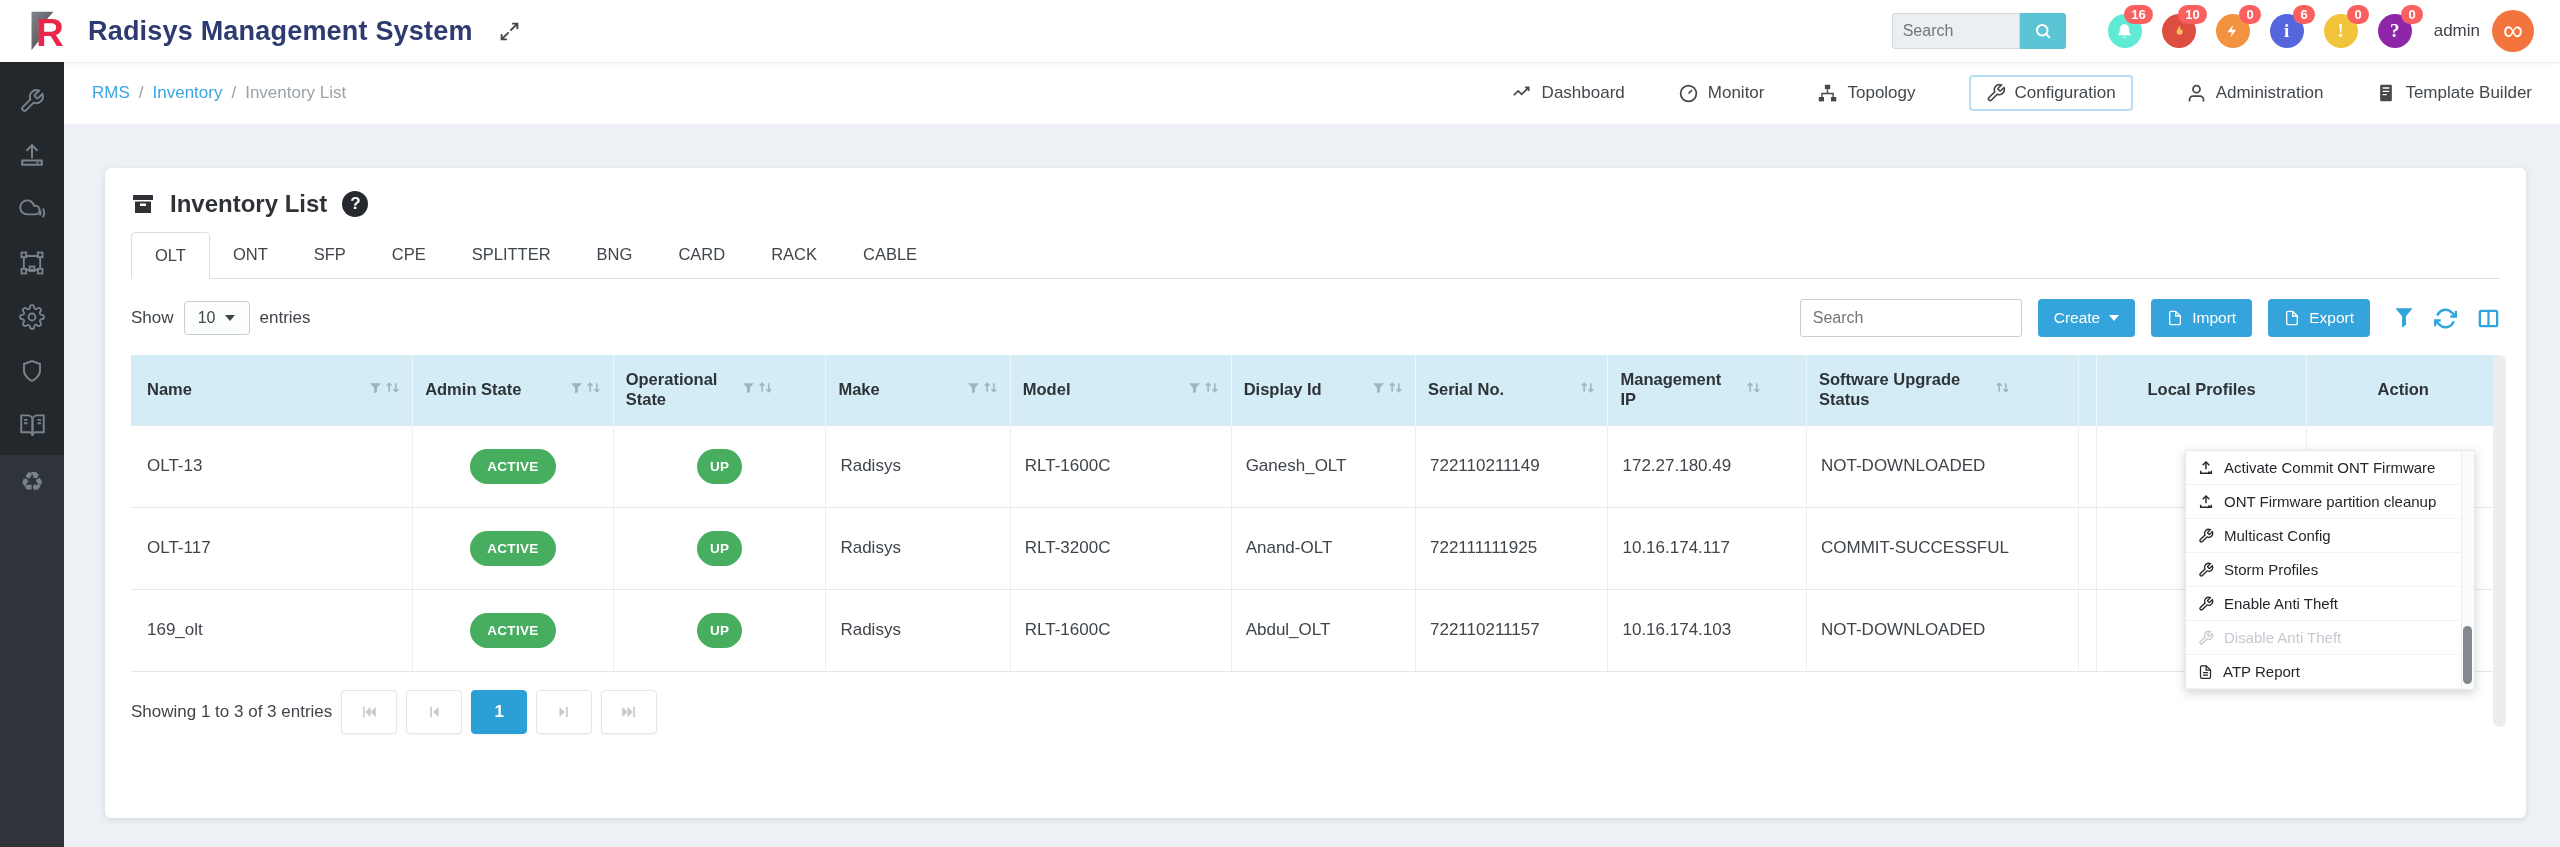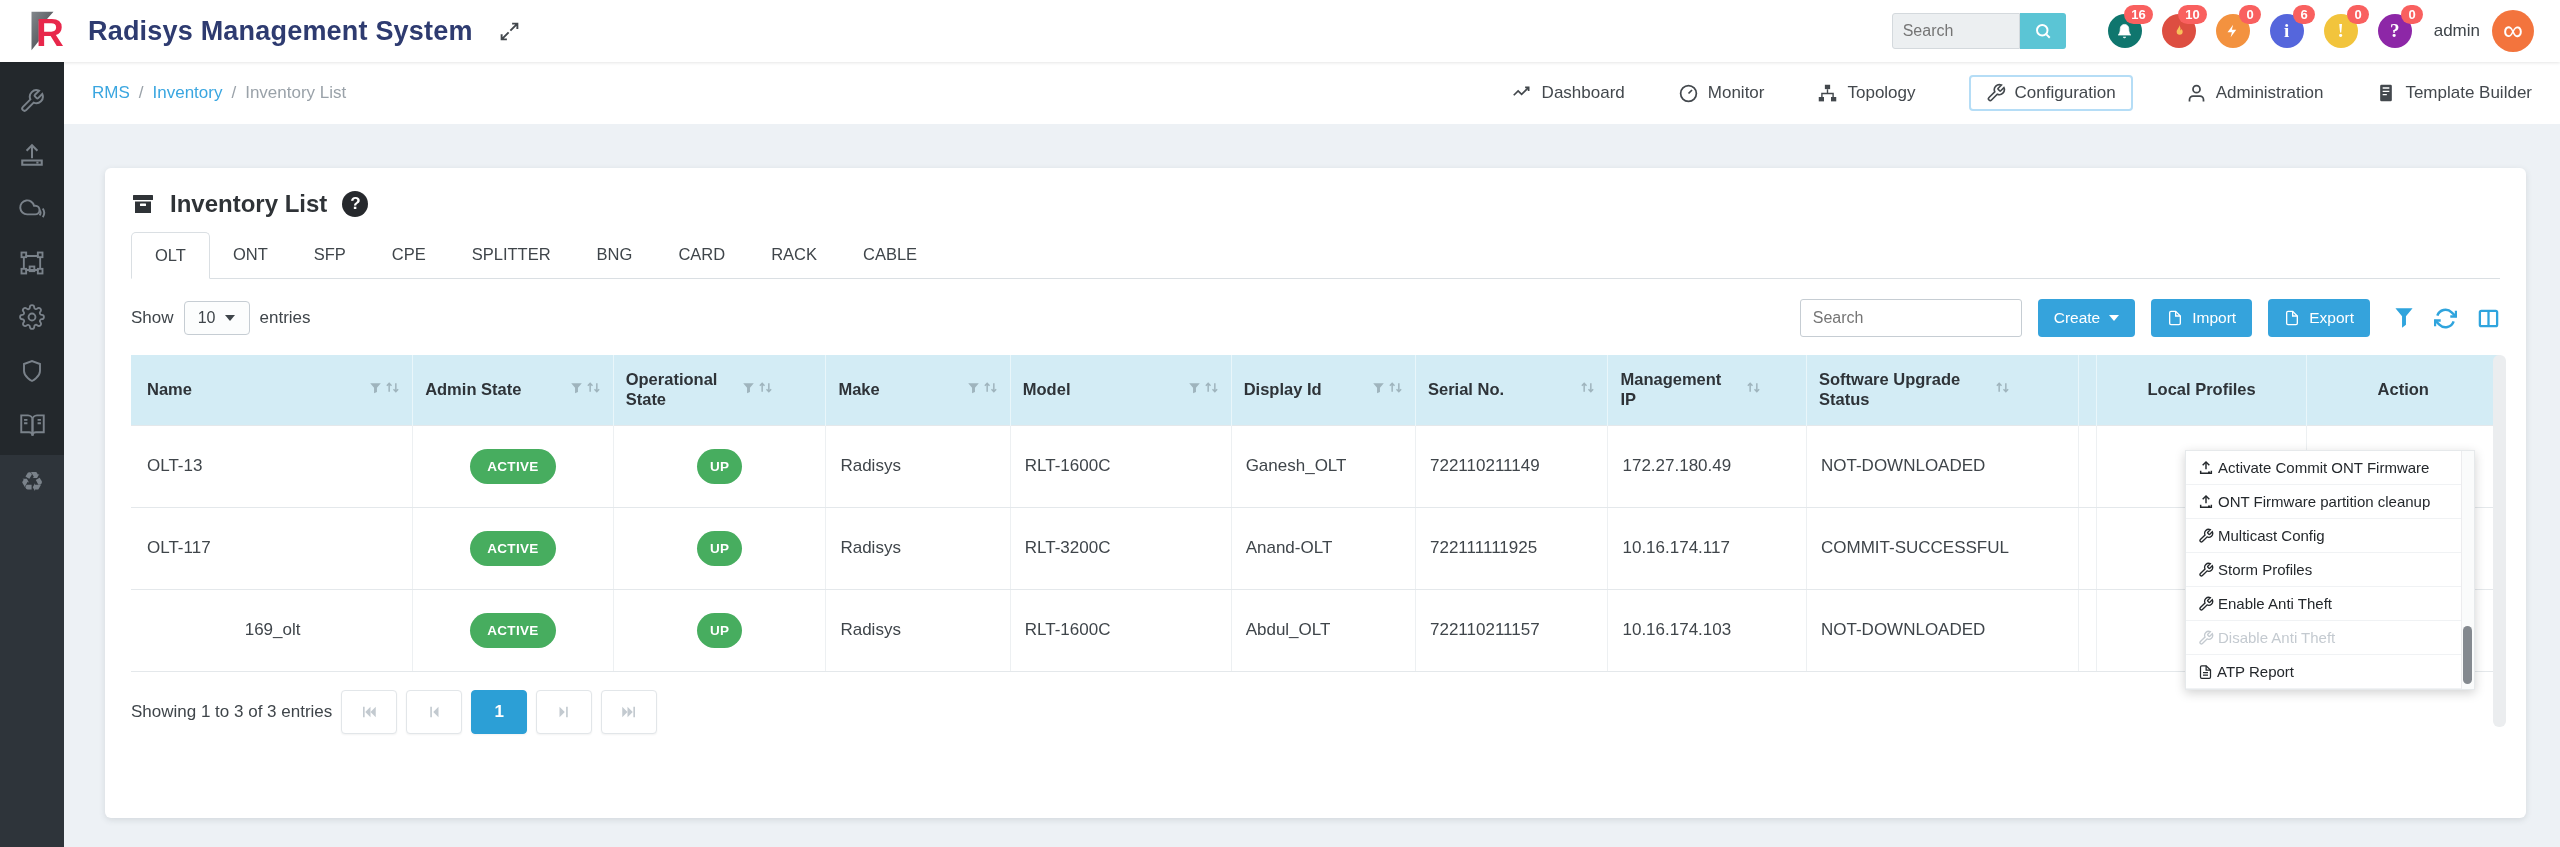--- a/index.html
+++ b/index.html
@@ -92,21 +92,21 @@
   tbody tr:first-child td { border-top:1px solid #e4e8eb; }
   .badge { display:inline-block; color:#fff; font-weight:700; font-size:13.5px;
     padding:10px 17px; border-radius:18px; letter-spacing:.3px; }
   .badge.up { padding:10px 13px; }
   .table-scrollbar { position:absolute; right:-6px; top:0; width:13px; height:372px;
     background:#ebedef; border-radius:6px; }
 
   
   .action-menu { position:absolute; left:2080px; top:282px; width:290px; background:#fff;
     border:1px solid #e6e9eb; box-shadow:0 3px 10px rgba(0,0,0,.18); z-index:80; }
-  .menu-item { height:34px; display:flex; align-items:center; gap:4px; padding:0 14px 0 12px;
+  .menu-item { height:34px; display:flex; align-items:center; gap:10px; padding:0 14px 0 12px;
     border-bottom:1px solid #f0f2f4; font-size:15px; color:#24282c; white-space:nowrap;
     overflow:hidden; cursor:pointer; }
   .menu-item:last-child { border-bottom:none; }
   .menu-item.disabled { color:#c4cad0; cursor:default; }
   .menu-item svg { flex-shrink:0; }
   .dd-track { position:absolute; right:0; top:0; bottom:0; width:13px; background:#fafbfb;
     border-left:1px solid #ececee; }
   .dd-thumb { position:absolute; right:2px; bottom:5px; width:9px; height:58px;
     background:#84898f; border-radius:5px; cursor:pointer; }
 
@@ -149,21 +149,21 @@
       <button class="hdr-search-btn">
         <span style="display:flex;">
           <svg width="18" height="18" viewBox="0 0 24 24" fill="none" stroke="#fff" stroke-width="2.6">
             <circle cx="11" cy="11" r="7"></circle>
               <path d="M16.5 16.5L21 21"></path>
             </svg>
         </span>
       </button>
     </div>
 
-    <div class="notif" style="background: #0f766e;">
+    <div class="notif" style="background: #5eead4;">
       <span style="display:flex;">
         <svg width="17" height="17" viewBox="0 0 24 24" fill="#fff" stroke="#fff" stroke-width="1">
           <path d="M18 8a6 6 0 1 0-12 0c0 7-3 9-3 9h18s-3-2-3-9"></path>
             <path d="M10.3 20a2 2 0 0 0 3.4 0z"></path>
           </svg>
       </span>
       <span class="count">16</span>
     </div>
     <div class="notif" style="background: rgb(221, 78, 65);">
       <span style="display:flex;">
@@ -613,21 +613,21 @@
                     <rect x="17" y="3" width="4" height="4" fill="#fff"></rect>
                   <rect x="3" y="17" width="4" height="4" fill="#fff"></rect>
                     <rect x="17" y="17" width="4" height="4" fill="#fff"></rect>
                   <rect x="10" y="15" width="4" height="4" fill="#fff"></rect>
                   </svg>
               </span>
             </td>
             <td class="center"></td>
           </tr>
           <tr>
-            <td style="padding-left:16px;text-align:center;">169_olt</td>
+            <td style="padding-left:16px;">169_olt</td>
             <td class="center"><span class="badge" style="background: rgb(71, 173, 95);">ACTIVE</span></td>
             <td class="center"><span class="badge up" style="background: rgb(71, 173, 95);">UP</span></td>
             <td>Radisys</td>
             <td>RLT-1600C</td>
             <td>Abdul_OLT</td>
             <td>722110211157</td>
             <td>10.16.174.103</td>
             <td>NOT-DOWNLOADED</td>
             <td></td>
             <td class="center">

